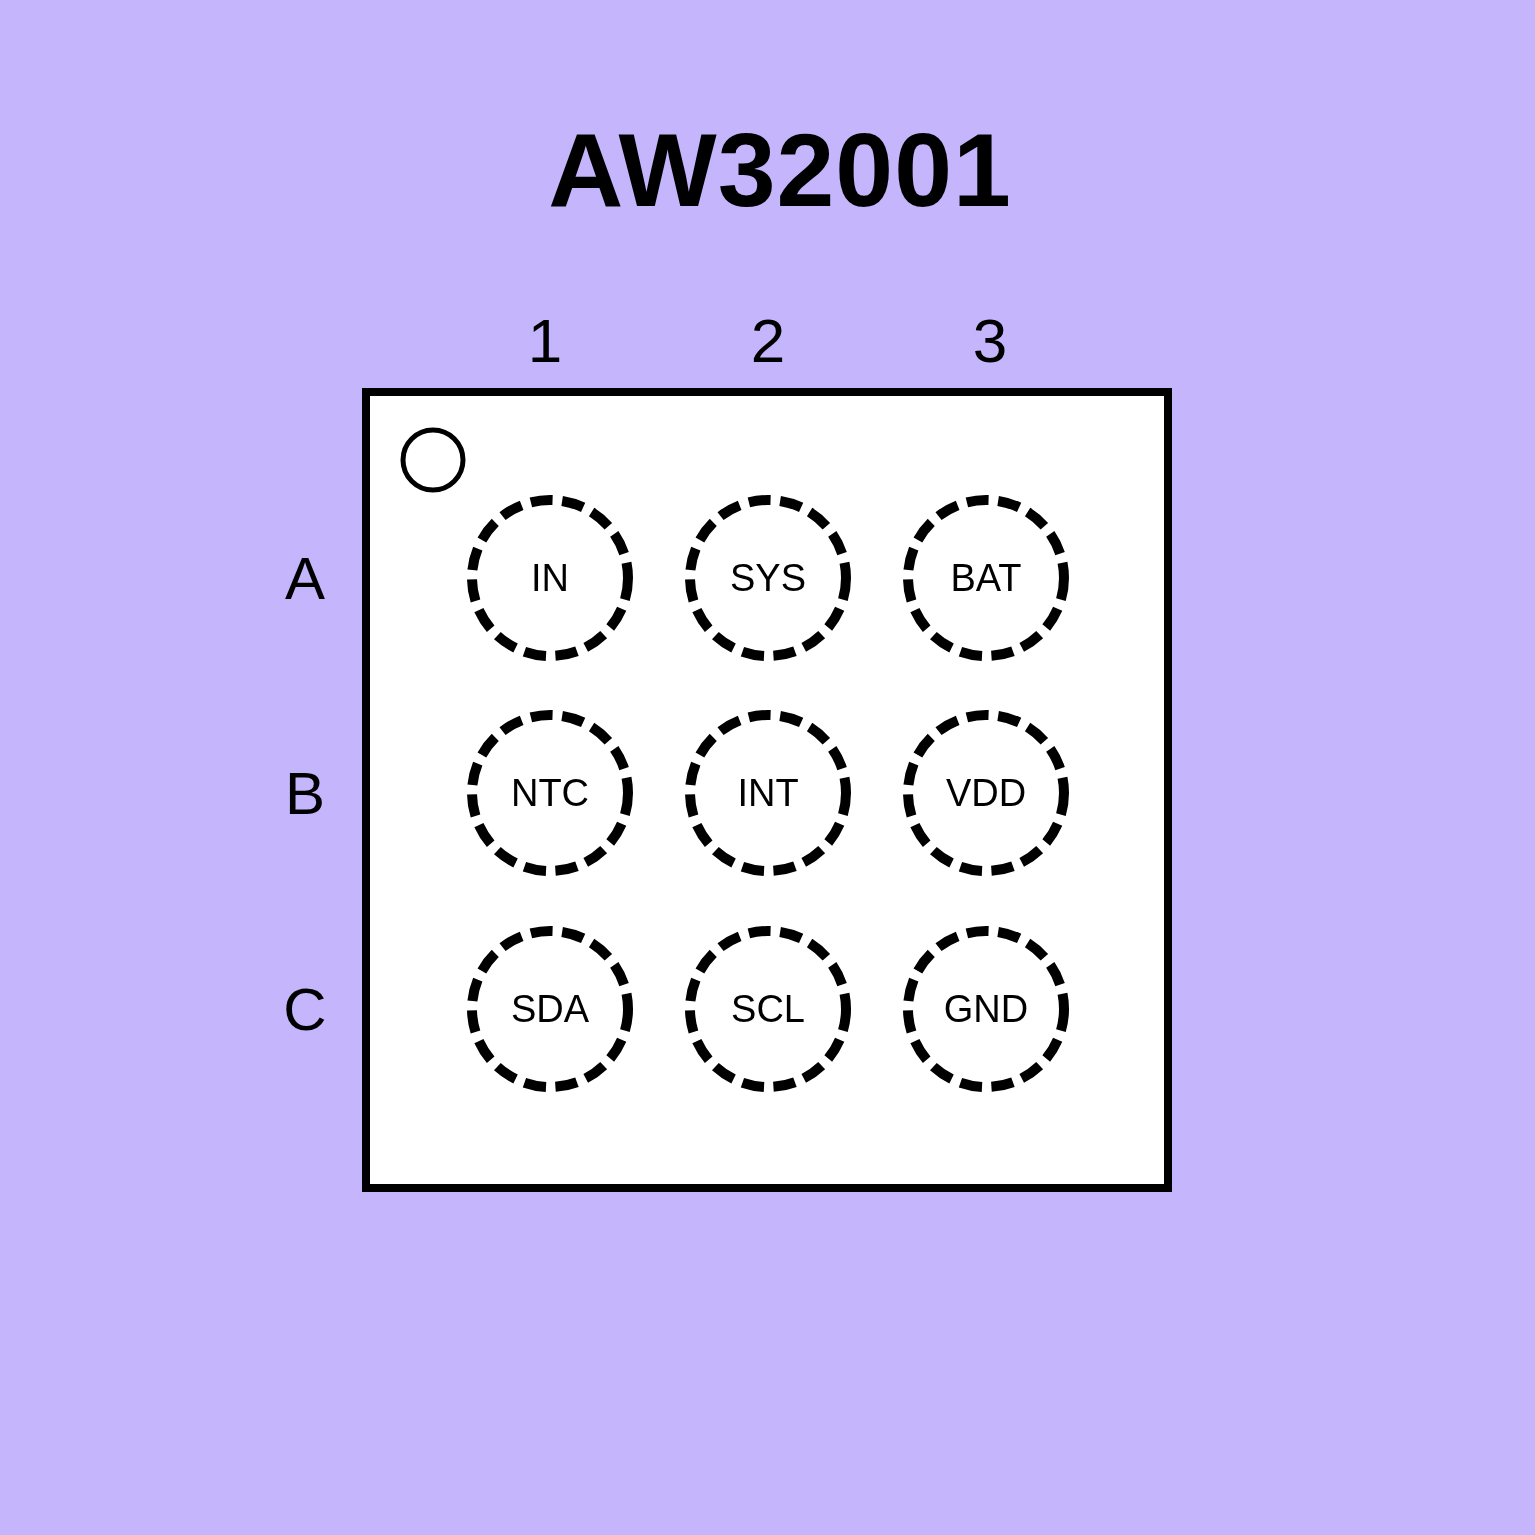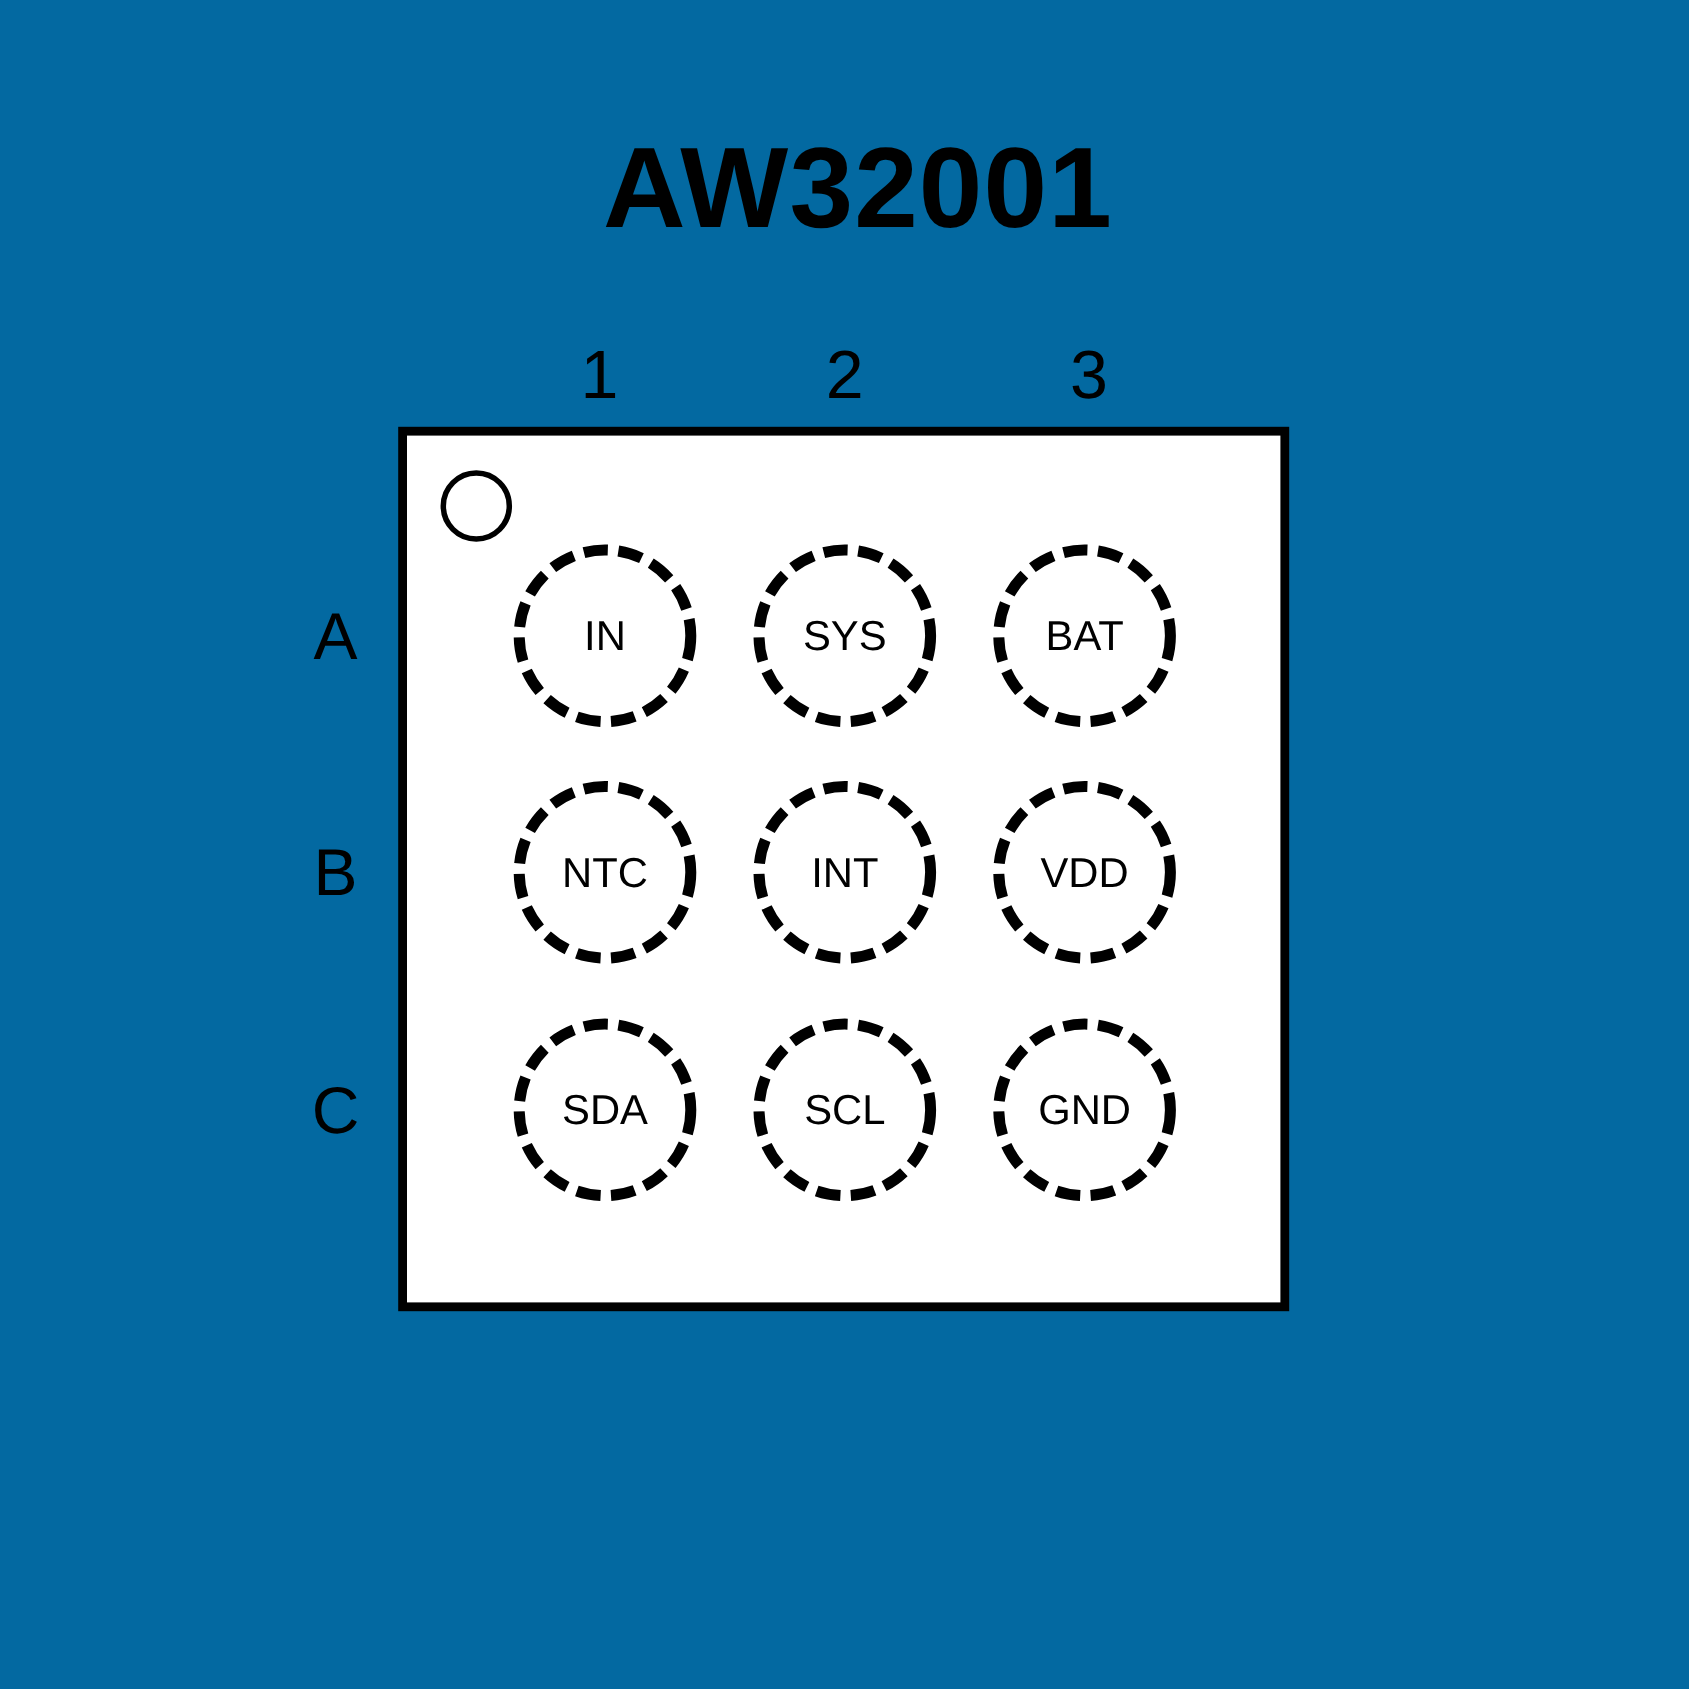--- a/index.html
+++ b/index.html
@@ -4,21 +4,21 @@
 <style>
   html, body {
     margin: 0;
     padding: 0;
     background: #ffffff;
   }
   .stage {
     position: relative;
     width: 1535px;
     height: 1535px;
-    background: #0369a1;
+    background: #c4b5fd;
     overflow: hidden;
   }
   svg { display: block; }
   text {
     font-family: "Liberation Sans", "DejaVu Sans", sans-serif;
     fill: #000000;
   }
   .chip-title {
     font-size: 104px;
     font-weight: 700;

